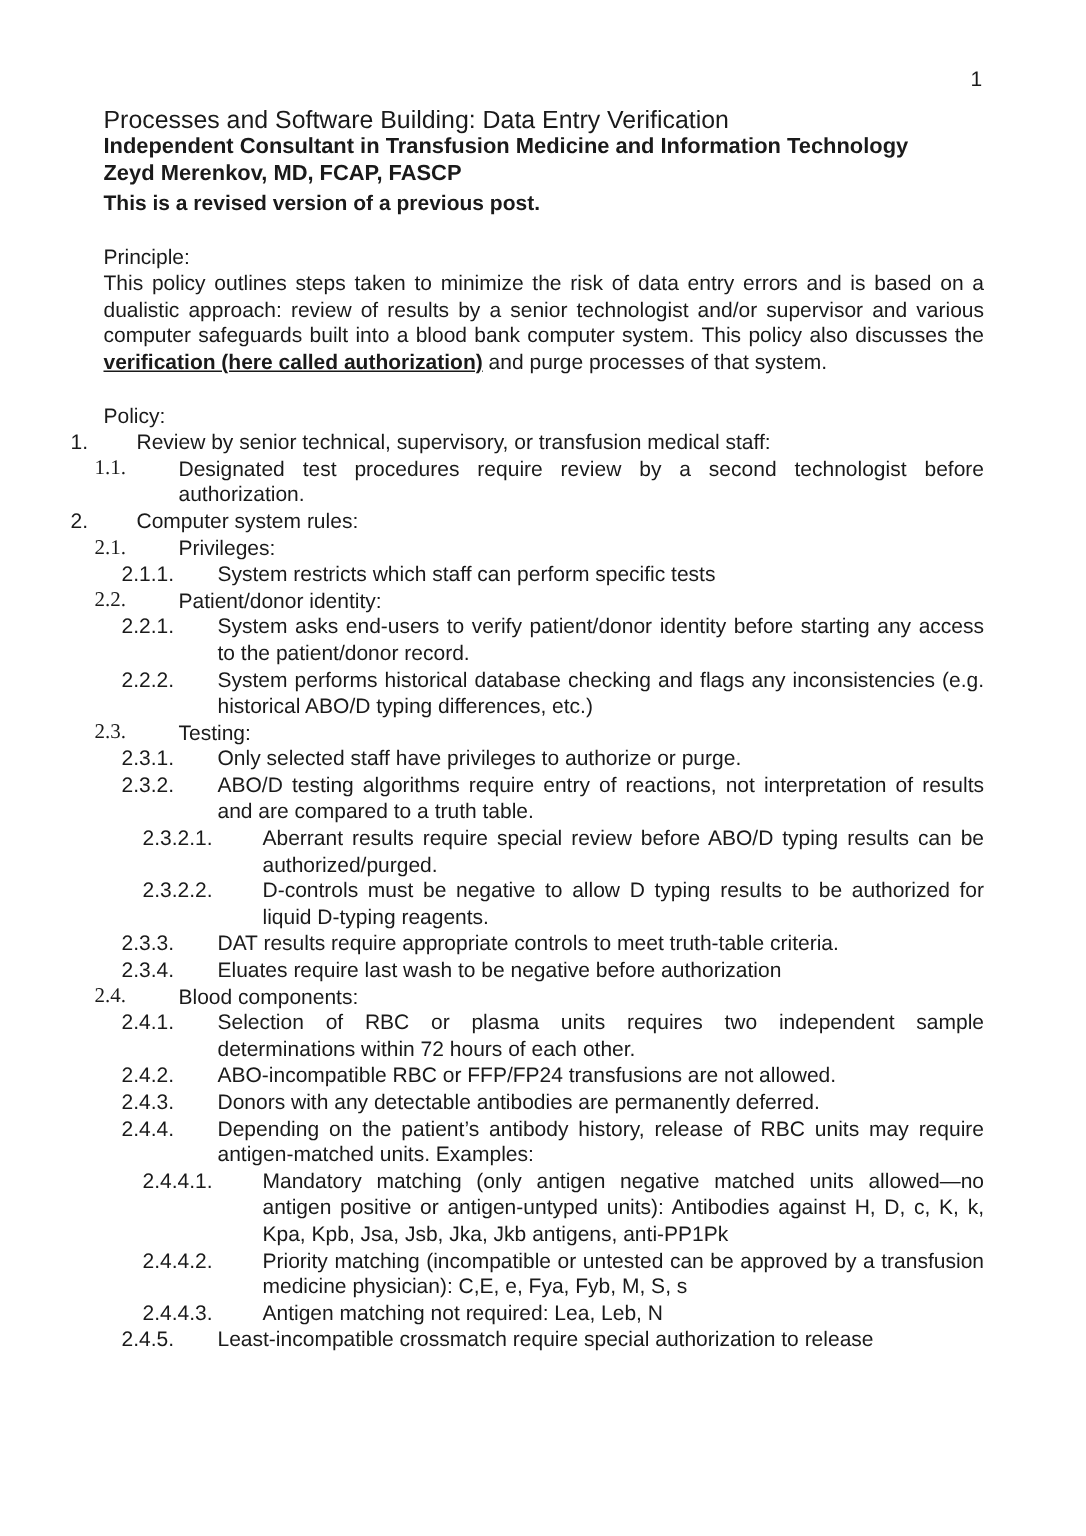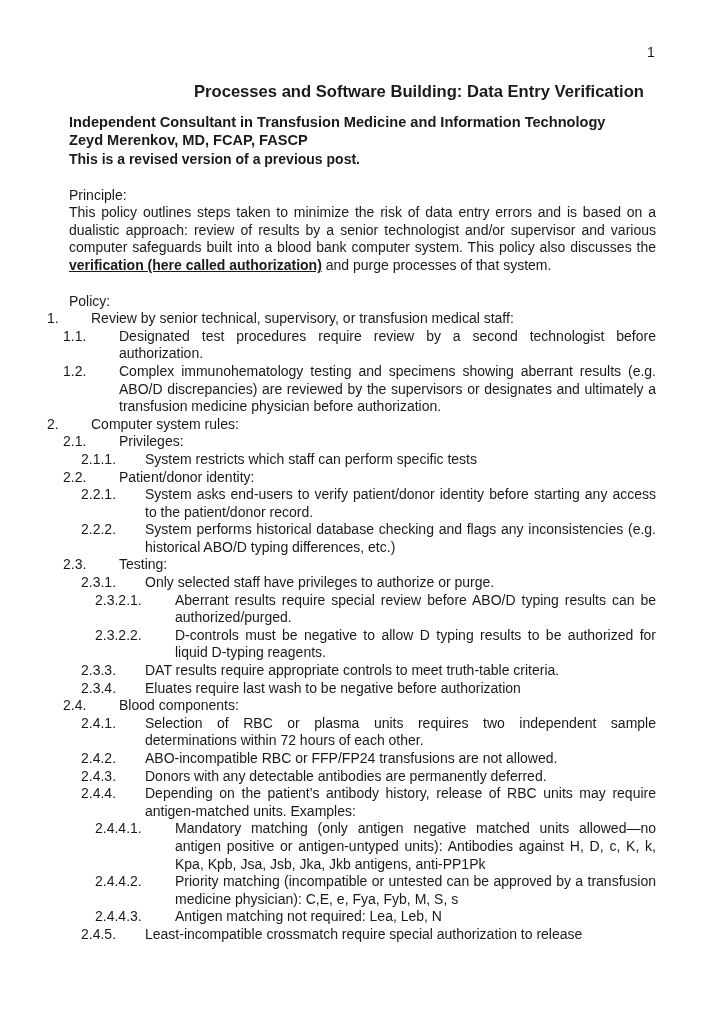--- a/index.html
+++ b/index.html
@@ -1,31 +1,31 @@
 <!DOCTYPE html>
 <html><head>
 <meta charset="utf-8">
 <style>
   html, body { margin:0; padding:0; background:#ffffff; }
   body { width:724px; height:1024px; position:relative; overflow:hidden;
          font-family:"Liberation Sans", sans-serif; color:#1a1a1a; }
   .page-num { position:absolute; left:647px; top:44px; font-size:14px; }
   .content { position:absolute; left:69px; top:70px; width:587px; font-size:14px; line-height:17.6px; }
-  .title { font-weight:bold; font-size:16.6px; line-height:19px; margin:12px;text-align:right; }
+  .title { font-weight:normal; font-size:16.6px; line-height:19px; margin:0; }
   .subtitle { font-weight:bold; font-size:14.6px; line-height:18px; margin:0; }
   .bold { font-weight:bold;text-decoration:underline; }
   .note { font-weight:bold; margin-top:2px; }
   .section-head { font-weight:normal; margin-top:18px; }
   .para { text-align:justify; }
   .item { position:relative; text-align:justify; }
   .item .num { position:absolute; left:0; top:0; }
   .l1 { padding-left:22px; margin-left:0; }
   .l1 .num { left:-22px; }
   .l2 { margin-left:22px; padding-left:28px; }
-  .l2 .num { left:-28px; }
+  .l2 .num { left:-28px;font-family:Liberation Serif, serif; }
   .l3 { margin-left:44px; padding-left:32px; }
   .l3 .num { left:-32px; }
   .l4 { margin-left:66px; padding-left:40px; }
   .l4 .num { left:-40px; }
 </style>
 </head>
 <body>
 
 <div class="page-num">1</div>
 
@@ -37,29 +37,29 @@
   <div class="note">This is a revised version of a previous post.</div>
 
   <div class="section-head">Principle:</div>
   <div class="para"><span>This policy outlines steps taken to minimize the risk of data entry errors and is based on a dualistic approach:  review of results by a senior technologist and/or supervisor and various computer safeguards built into a blood bank computer system.  This policy also discusses the </span><span class="bold">verification (here called authorization)</span><span> and purge processes of that system.</span></div>
 
   <div class="section-head">Policy:</div>
 
   <div>
     <div class="item l1"><span class="num">1.</span><span>Review by senior technical, supervisory, or transfusion medical staff:</span></div>
     <div class="item l2"><span class="num">1.1.</span><span>Designated test procedures require review by a second technologist before authorization.</span></div>
-    <div class="item l2"><span class="num">1.2.</span><span>Complex immunohematology testing and specimens showing aberrant results (e.g. ABO/D discrepancies) are reviewed by the supervisors or designates and ultimately a transfusion medicine physician before authorization.</span></div>
     <div class="item l1"><span class="num">2.</span><span>Computer system rules:</span></div>
     <div class="item l2"><span class="num">2.1.</span><span>Privileges:</span></div>
     <div class="item l3"><span class="num">2.1.1.</span><span>System restricts which staff can perform specific tests</span></div>
     <div class="item l2"><span class="num">2.2.</span><span>Patient/donor identity:</span></div>
     <div class="item l3"><span class="num">2.2.1.</span><span>System asks end-users to verify patient/donor identity before starting any access to the patient/donor record.</span></div>
     <div class="item l3"><span class="num">2.2.2.</span><span>System performs historical database checking and flags any inconsistencies (e.g. historical ABO/D typing differences, etc.)</span></div>
     <div class="item l2"><span class="num">2.3.</span><span>Testing:</span></div>
     <div class="item l3"><span class="num">2.3.1.</span><span>Only selected staff have privileges to authorize or purge.</span></div>
+    <div class="item l3"><span class="num">2.3.2.</span><span>ABO/D testing algorithms require entry of reactions, not interpretation of results and are compared to a truth table.</span></div>
     <div class="item l4"><span class="num">2.3.2.1.</span><span>Aberrant results require special review before ABO/D typing results can be authorized/purged.</span></div>
     <div class="item l4"><span class="num">2.3.2.2.</span><span>D-controls must be negative to allow D typing results to be authorized for liquid D-typing reagents.</span></div>
     <div class="item l3"><span class="num">2.3.3.</span><span>DAT results require appropriate controls to meet truth-table criteria.</span></div>
     <div class="item l3"><span class="num">2.3.4.</span><span>Eluates require last wash to be negative before authorization</span></div>
     <div class="item l2"><span class="num">2.4.</span><span>Blood components:</span></div>
     <div class="item l3"><span class="num">2.4.1.</span><span>Selection of RBC or plasma units requires two independent sample determinations within 72 hours of each other.</span></div>
     <div class="item l3"><span class="num">2.4.2.</span><span>ABO-incompatible RBC or FFP/FP24 transfusions are not allowed.</span></div>
     <div class="item l3"><span class="num">2.4.3.</span><span>Donors with any detectable antibodies are permanently deferred.</span></div>
     <div class="item l3"><span class="num">2.4.4.</span><span>Depending on the patient’s antibody history, release of RBC units may require antigen-matched units.  Examples:</span></div>
     <div class="item l4"><span class="num">2.4.4.1.</span><span>Mandatory matching (only antigen negative matched units allowed—no antigen positive or antigen-untyped units):  Antibodies against H, D, c, K, k, Kpa, Kpb, Jsa, Jsb, Jka, Jkb antigens, anti-PP1Pk</span></div>

